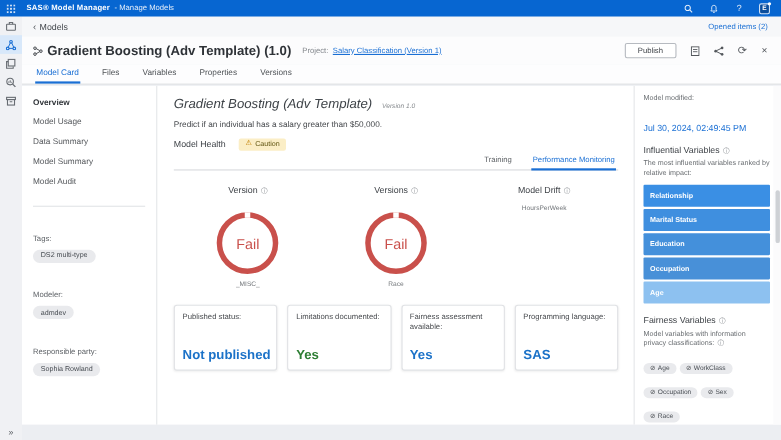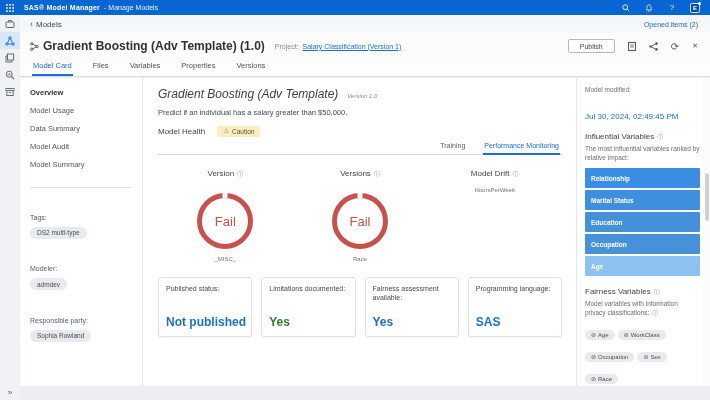--- a/index.html
+++ b/index.html
@@ -233,22 +233,22 @@
   <div class="tab">Properties</div>
   <div class="tab">Versions</div>
 </div>
 
 <div class="content">
 
   <div class="side">
     <div class="side-nav-item active">Overview</div>
     <div class="side-nav-item">Model Usage</div>
     <div class="side-nav-item">Data Summary</div>
+    <div class="side-nav-item">Model Summary</div>
     <div class="side-nav-item">Model Audit</div>
-    <div class="side-nav-item">Model Summary</div>
     <div class="side-div"></div>
     <div class="side-label">Tags:</div>
     <span class="chip">DS2 multi-type</span>
     <div class="side-label">Modeler:</div>
     <span class="chip">admdev</span>
     <div class="side-label">Responsible party:</div>
     <span class="chip">Sophia Rowland</span>
   </div>
 
   <div class="center">

